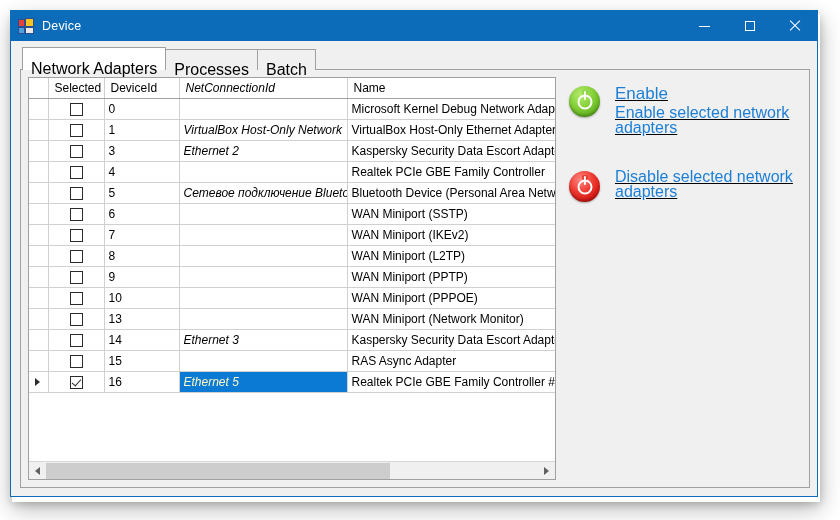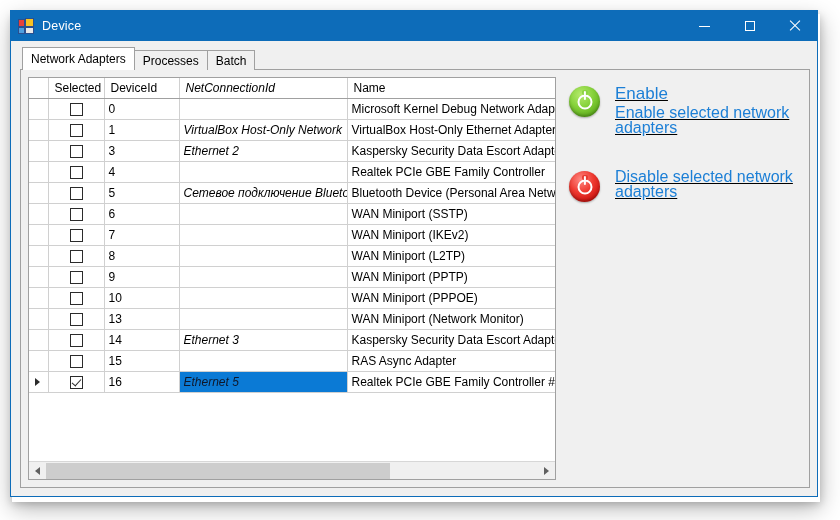--- a/index.html
+++ b/index.html
@@ -110,22 +110,22 @@
     position: relative;
     height: 22px;
     display: flex;
     align-items: flex-end;
     padding-left: 2px;
     z-index: 3;
   }
   .tab {
     height: 20px;
     line-height: 20px;
-    padding: 0 8px;
-    font-size: 12px;
+    padding: 10px 8px;
+    font-size: 16px;
     color: #000000;
     background: #f0f0f0;
     border: 1px solid #a0a0a0;
     border-bottom: none;
     margin-right: -1px;
     box-sizing: border-box;
     position: relative;
   }
   .tab.active {
     height: 23px;
@@ -230,21 +230,21 @@
     content: "";
     position: absolute;
     left: 3px; top: 0px;
     width: 4px; height: 8px;
     border: solid #2b2b2b;
     border-width: 0 1.5px 1.5px 0;
     transform: rotate(42deg);
   }
   td.cellselected {
     background: #0b7ad5;
-    color: #0f172a;
+    color: #fef9c3;
   }
   tr.filler td {
     border-right: none;
     border-bottom: none;
     background: #ffffff;
     height: 21px;
   }
 
   
   .hscroll {

